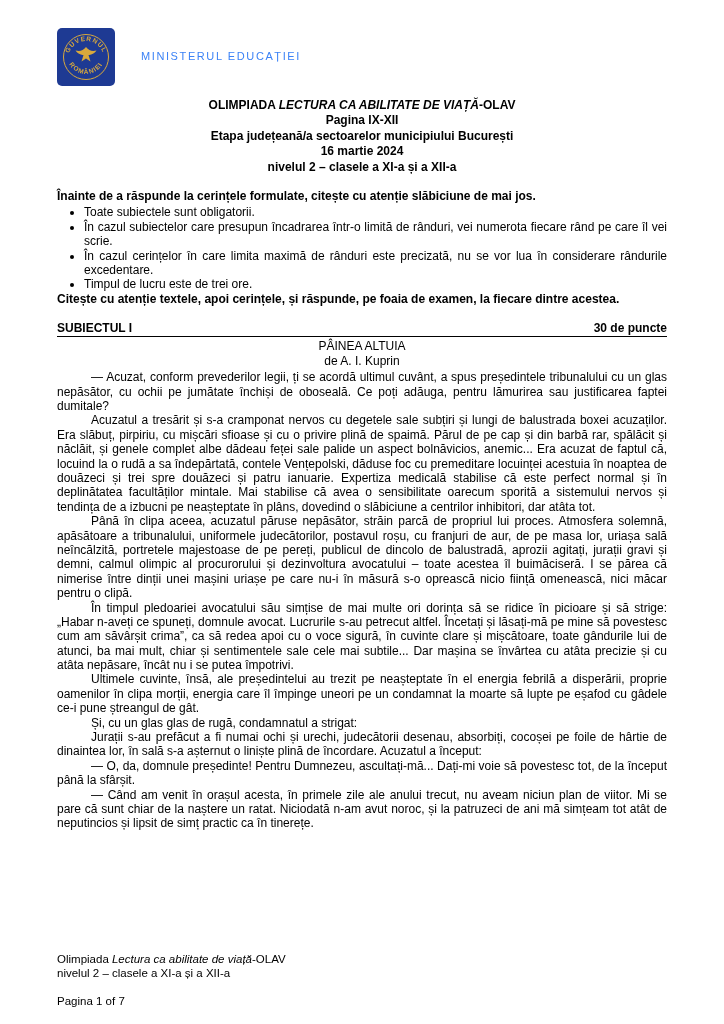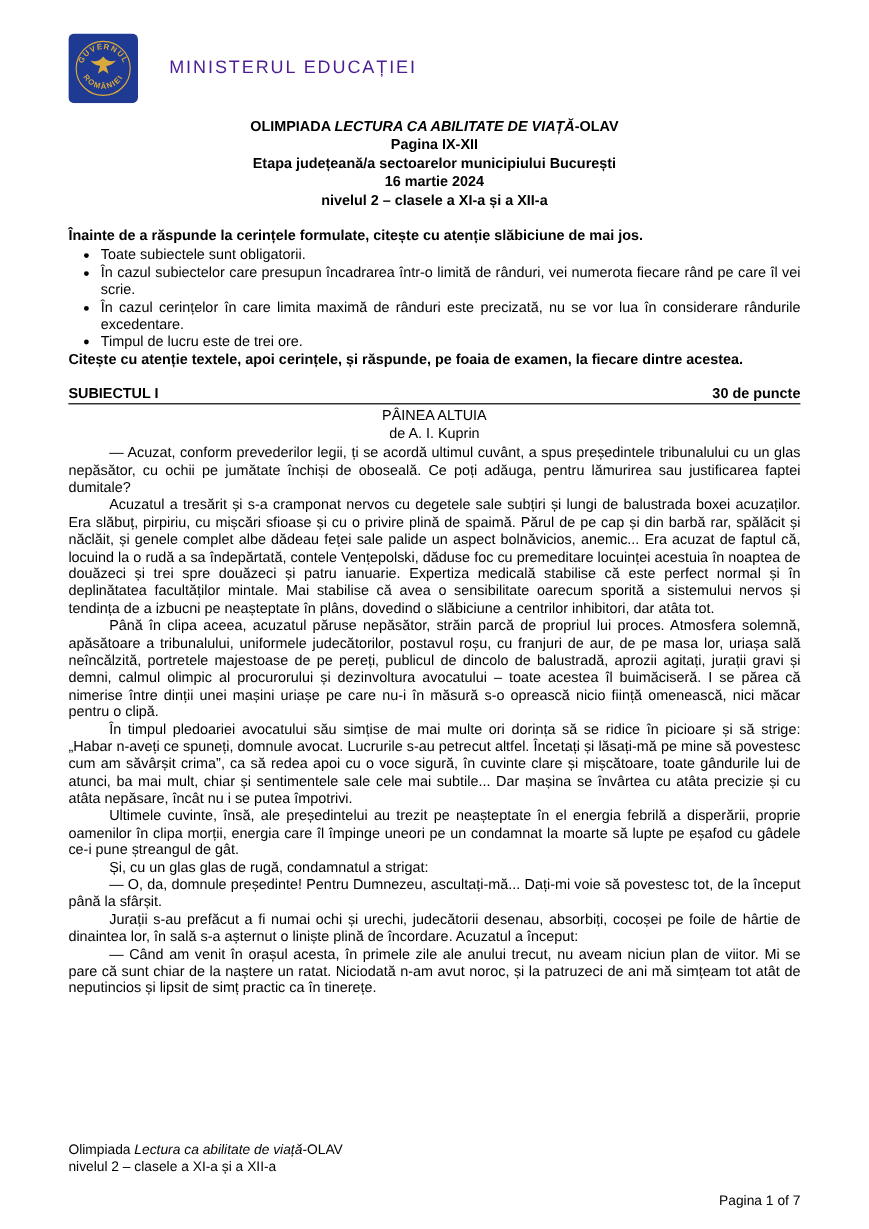--- a/index.html
+++ b/index.html
@@ -11,21 +11,21 @@
     font-family: "Liberation Sans", sans-serif;
     font-size: 12px;
     line-height: 1.2;
     color: #000;
     background: #fff;
     position: relative;
     overflow: hidden;
   }
   .doc-header { display: flex; align-items: center; gap: 26px; margin-bottom: 12px; }
   .logo-box { width: 58px; height: 58px; flex: 0 0 auto; }
-  .ministry-name { font-size: 15px; letter-spacing: 1.6px; color: #4c1d95; }
+  .ministry-name { font-size: 11px; letter-spacing: 1.6px; color: #3b82f6; }
 
   .title-block { text-align: center; font-weight: bold; }
   .title-block .tline { margin: 1px 0; }
   .italic { font-style: italic; }
 
   .intro-note { font-weight: bold; margin-top: 15px; }
   ul.instruction-list { margin: 2px 0 0 0; padding-left: 27px; }
   ul.instruction-list li { margin: 0; text-align: justify; }
 
   .closing-note { font-weight: bold; text-align: justify; }
@@ -38,21 +38,21 @@
   .text-title { text-align: center; font-weight: normal; margin-top: 2px; }
   .text-author { text-align: center; }
 
   .body-text { margin-top: 2px; }
   .body-text p { margin: 0; text-align: justify; text-indent: 34px; }
 
   .doc-footer {
     position: absolute; left: 57px; right: 57px; bottom: 16px;
     font-size: 11.5px; line-height: 1.25;
   }
-  .footer-page { text-align: right; margin-top: 13px; }
+  .footer-page { text-align: left; margin-top: 13px; }
 </style>
 </head>
 <body>
 
 <div class="page">
 
   <div class="doc-header">
     <svg class="logo-box" viewBox="0 0 58 58" aria-hidden="true">
       <rect x="0" y="0" width="58" height="58" rx="5" fill="#1e3a93"></rect>
       <circle cx="29" cy="29" r="22.5" fill="none" stroke="#d9a93c" stroke-width="1"></circle>
@@ -100,22 +100,22 @@
   <div class="text-title">PÂINEA ALTUIA</div>
   <div class="text-author">de A. I. Kuprin</div>
 
   <div class="body-text">
     <p>— Acuzat, conform prevederilor legii, ți se acordă ultimul cuvânt, a spus președintele tribunalului cu un glas nepăsător, cu ochii pe jumătate închiși de oboseală. Ce poți adăuga, pentru lămurirea sau justificarea faptei dumitale?</p>
     <p>Acuzatul a tresărit și s-a cramponat nervos cu degetele sale subțiri și lungi de balustrada boxei acuzaților. Era slăbuț, pirpiriu, cu mișcări sfioase și cu o privire plină de spaimă. Părul de pe cap și din barbă rar, spălăcit și năclăit, și genele complet albe dădeau feței sale palide un aspect bolnăvicios, anemic... Era acuzat de faptul că, locuind la o rudă a sa îndepărtată, contele Vențepolski, dăduse foc cu premeditare locuinței acestuia în noaptea de douăzeci și trei spre douăzeci și patru ianuarie. Expertiza medicală stabilise că este perfect normal și în deplinătatea facultăților mintale. Mai stabilise că avea o sensibilitate oarecum sporită a sistemului nervos și tendința de a izbucni pe neașteptate în plâns, dovedind o slăbiciune a centrilor inhibitori, dar atâta tot.</p>
     <p>Până în clipa aceea, acuzatul păruse nepăsător, străin parcă de propriul lui proces. Atmosfera solemnă, apăsătoare a tribunalului, uniformele judecătorilor, postavul roșu, cu franjuri de aur, de pe masa lor, uriașa sală neîncălzită, portretele majestoase de pe pereți, publicul de dincolo de balustradă, aprozii agitați, jurații gravi și demni, calmul olimpic al procurorului și dezinvoltura avocatului – toate acestea îl buimăciseră. I se părea că nimerise între dinții unei mașini uriașe pe care nu-i în măsură s-o oprească nicio ființă omenească, nici măcar pentru o clipă.</p>
     <p>În timpul pledoariei avocatului său simțise de mai multe ori dorința să se ridice în picioare și să strige: „Habar n-aveți ce spuneți, domnule avocat. Lucrurile s-au petrecut altfel. Încetați și lăsați-mă pe mine să povestesc cum am săvârșit crima”, ca să redea apoi cu o voce sigură, în cuvinte clare și mișcătoare, toate gândurile lui de atunci, ba mai mult, chiar și sentimentele sale cele mai subtile... Dar mașina se învârtea cu atâta precizie și cu atâta nepăsare, încât nu i se putea împotrivi.</p>
     <p>Ultimele cuvinte, însă, ale președintelui au trezit pe neașteptate în el energia febrilă a disperării, proprie oamenilor în clipa morții, energia care îl împinge uneori pe un condamnat la moarte să lupte pe eșafod cu gâdele ce-i pune ștreangul de gât.</p>
     <p>Și, cu un glas glas de rugă, condamnatul a strigat:</p>
+    <p>Jurații s-au prefăcut a fi numai ochi și urechi, judecătorii desenau, absorbiți, cocoșei pe foile de hârtie de dinaintea lor, în sală s-a așternut o liniște plină de încordare. Acuzatul a început:</p>
     <p>— O, da, domnule președinte! Pentru Dumnezeu, ascultați-mă... Dați-mi voie să povestesc tot, de la început până la sfârșit.</p>
-    <p>Jurații s-au prefăcut a fi numai ochi și urechi, judecătorii desenau, absorbiți, cocoșei pe foile de hârtie de dinaintea lor, în sală s-a așternut o liniște plină de încordare. Acuzatul a început:</p>
     <p>— Când am venit în orașul acesta, în primele zile ale anului trecut, nu aveam niciun plan de viitor. Mi se pare că sunt chiar de la naștere un ratat. Niciodată n-am avut noroc, și la patruzeci de ani mă simțeam tot atât de neputincios și lipsit de simț practic ca în tinerețe.</p>
   </div>
 
   <div class="doc-footer">
     <div>
       <span>Olimpiada </span><span class="italic">Lectura ca abilitate de viață</span><span>-OLAV</span>
     </div>
     <div>nivelul 2 – clasele a XI-a și a XII-a</div>
     <div class="footer-page">Pagina 1 of 7</div>
   </div>

